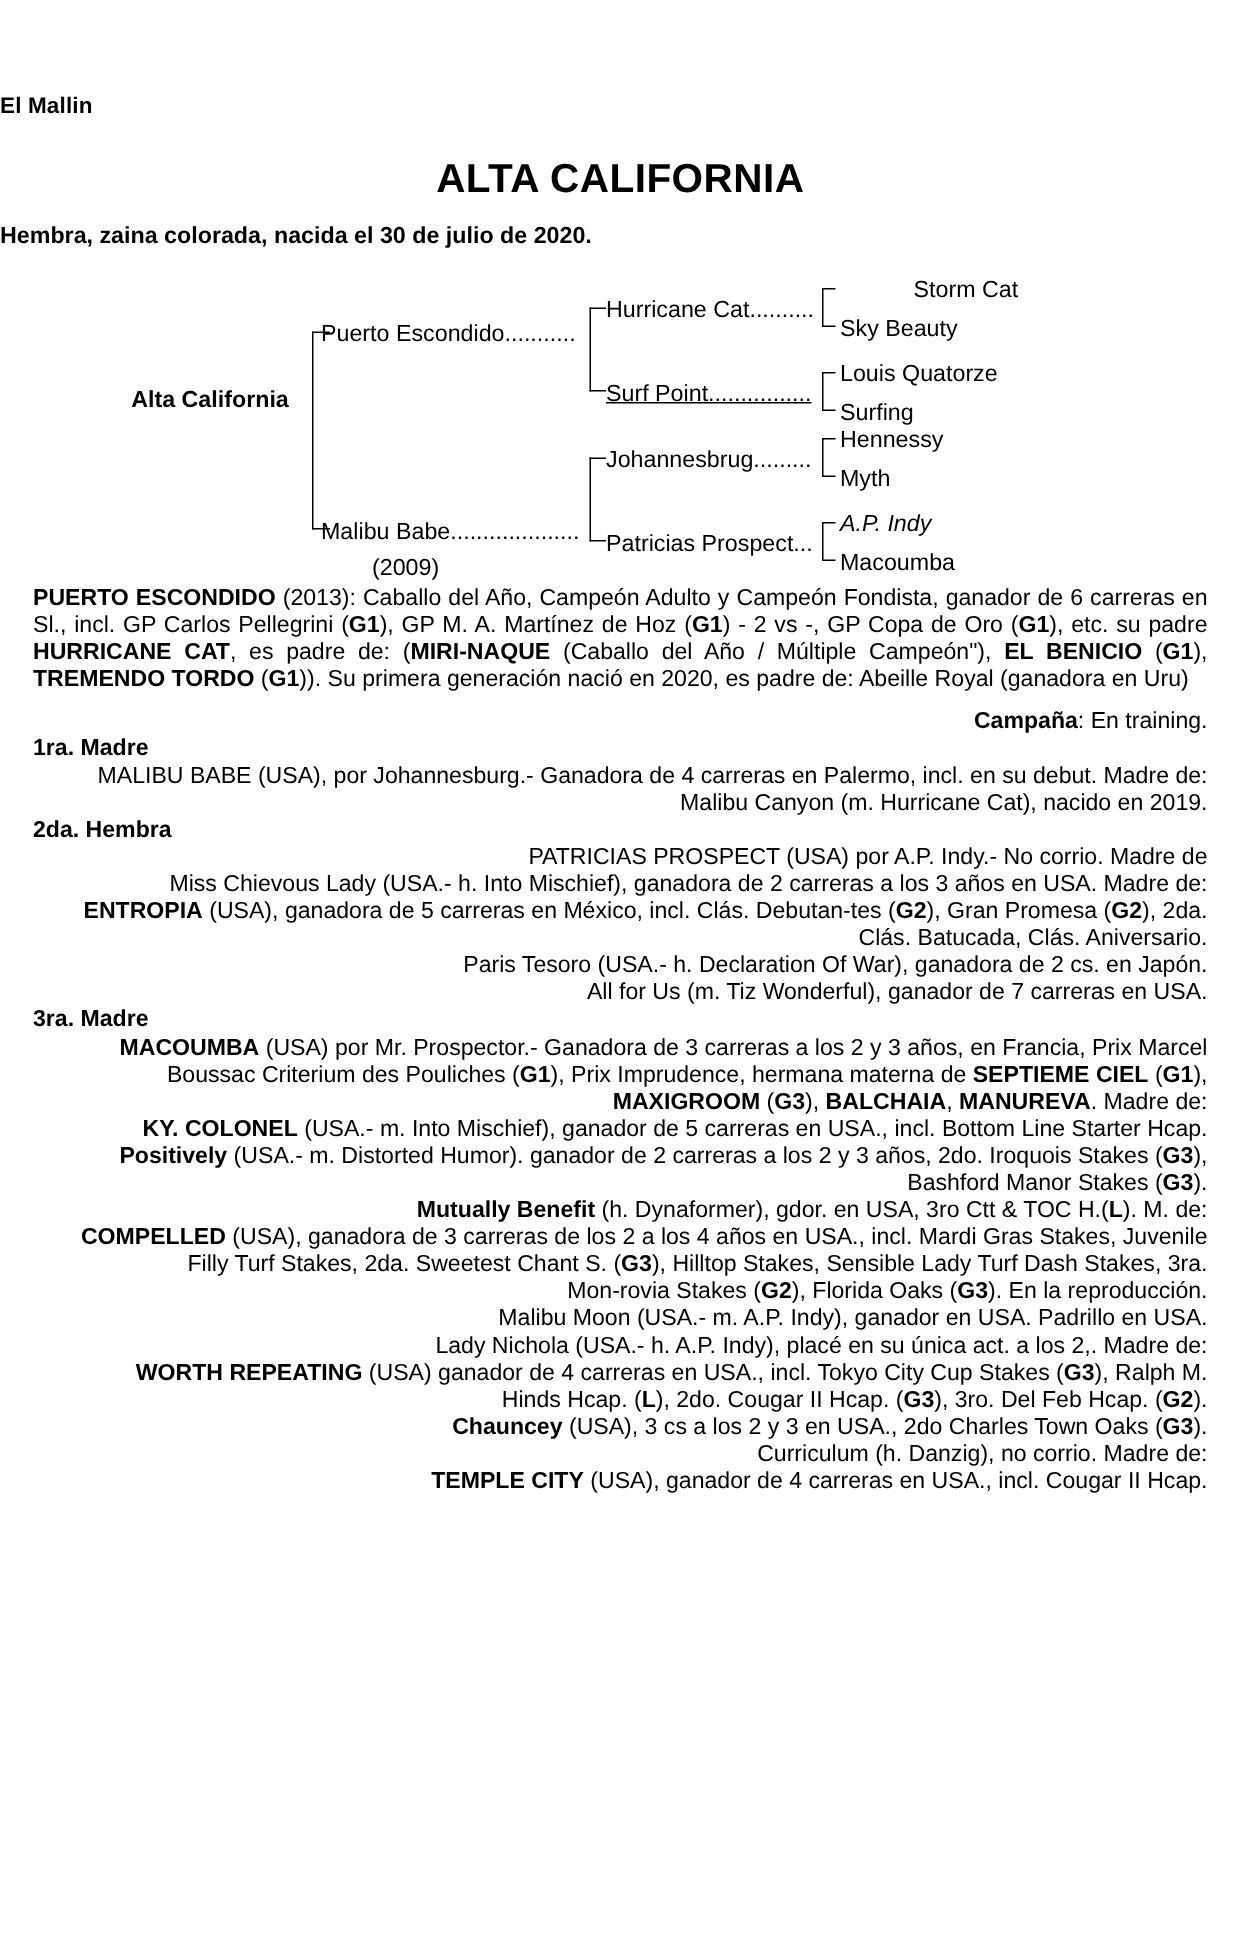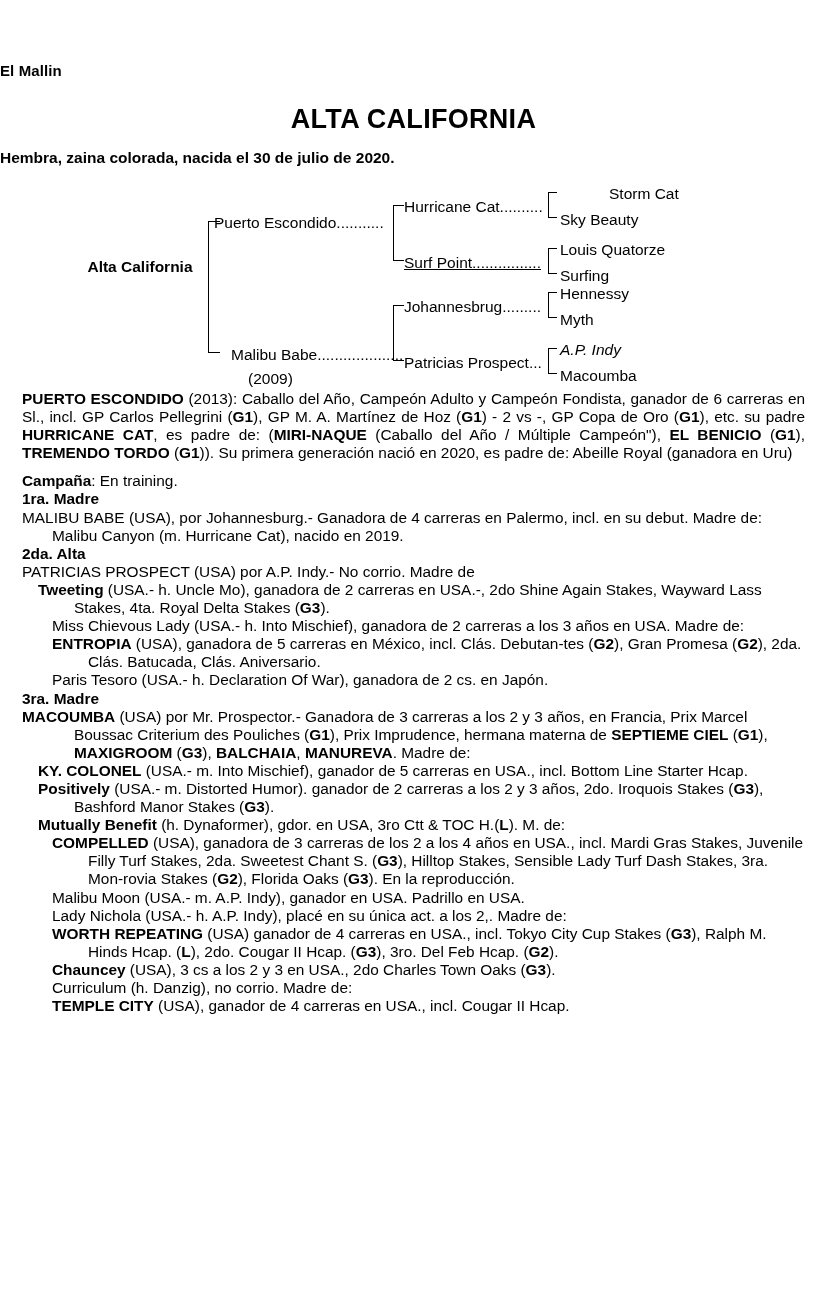--- a/index.html
+++ b/index.html
@@ -84,20 +84,21 @@
   .para {
     text-align: justify;
     margin: 0;
   }
   .gap {
     height: 10px;
   }
   .ln {
     margin: 0;
     white-space: normal;
+    text-align: right;
   }
   .hang0 { padding-left: 0; text-indent: 0; }
   .hang1 { padding-left: 52px; text-indent: -52px; }
   .hang2 { padding-left: 52px; text-indent: -36px; }
   .hang3 { padding-left: 52px; text-indent: -22px; }
   .hang4 { padding-left: 66px; text-indent: -36px; }
   b { font-weight: bold; }
   .sec {
     font-weight: bold;
     margin: 0;
@@ -112,21 +113,21 @@
   <div class="horse-title">ALTA CALIFORNIA</div>
   <div class="horse-sub">Hembra, zaina colorada, nacida el 30 de julio de 2020.</div>
 
   <div class="tree">
 
     <div class="nm subject" style="left:80px; top:72px;">Alta California</div>
 
     <div class="brk" style="left:208px; top:36px; width:12px; height:132px;"></div>
 
     <div class="nm" style="left:214px; top:30px;">Puerto Escondido...........</div>
-    <div class="nm" style="left:231px; top:162px;">Malibu Babe....................</div>
+    <div class="nm" style="left:214px; top:162px;">Malibu Babe....................</div>
     <div class="yr" style="left:248px; top:186px;">(2009)</div>
 
     <div class="brk" style="left:393px; top:20px; width:11px; height:56px;"></div>
     <div class="nm" style="left:404px; top:14px;">Hurricane Cat..........</div>
     <div class="nm" style="left:404px; top:70px;text-decoration:underline;">Surf Point................</div>
 
     <div class="brk" style="left:393px; top:120px; width:11px; height:56px;"></div>
     <div class="nm" style="left:404px; top:114px;">Johannesbrug.........</div>
     <div class="nm" style="left:404px; top:170px;">Patricias Prospect...</div>
 
@@ -153,31 +154,31 @@
 
     <div class="gap"></div>
 
     <p class="ln hang0"><b>Campaña</b><span>: En training.</span></p>
 
     <p class="sec">1ra. Madre</p>
 
     <p class="ln hang1">MALIBU BABE (USA), por Johannesburg.- Ganadora de 4 carreras en Palermo, incl. en su debut. Madre de:</p>
     <p class="ln hang3">Malibu Canyon (m. Hurricane Cat), nacido en 2019.</p>
 
-    <p class="sec">2da. Alta</p>
+    <p class="sec">2da. Hembra</p>
 
     <p class="ln hang0">PATRICIAS PROSPECT (USA) por A.P. Indy.- No corrio. Madre de</p>
 
-    <p class="ln hang2"><b>Tweeting</b><span> (USA.- h. Uncle Mo), ganadora de 2 carreras en USA.-, 2do Shine Again Stakes, Wayward Lass Stakes, 4ta. Royal Delta Stakes (</span><b>G3</b><span>).</span></p>
 
     <p class="ln hang3">Miss Chievous Lady (USA.- h. Into Mischief), ganadora de 2 carreras a los 3 años en USA. Madre de:</p>
 
     <p class="ln hang4"><b>ENTROPIA</b><span> (USA), ganadora de 5 carreras en México, incl. Clás.  Debutan-tes (</span><b>G2</b><span>),  Gran Promesa (</span><b>G2</b><span>),  2da.  Clás.  Batucada,  Clás.  Aniversario.</span></p>
 
     <p class="ln hang3">Paris  Tesoro (USA.- h. Declaration Of War),  ganadora de 2 cs. en Japón.</p>
+    <p class="ln hang3">All for Us (m. Tiz Wonderful), ganador de 7 carreras en USA.</p>
 
     <p class="sec">3ra. Madre</p>
 
     <p class="ln hang1"><b>MACOUMBA</b><span> (USA) por Mr. Prospector.- Ganadora de 3 carreras a los 2 y 3 años, en Francia, Prix Marcel Boussac Criterium des Pouliches (</span><b>G1</b><span>), Prix Imprudence, hermana materna de </span><b>SEPTIEME CIEL</b><span> (</span><b>G1</b><span>), </span><b>MAXIGROOM</b><span> (</span><b>G3</b><span>), </span><b>BALCHAIA</b><span>, </span><b>MANUREVA</b><span>. Madre de:</span></p>
 
     <p class="ln hang2"><b>KY. COLONEL</b><span> (USA.- m. Into Mischief), ganador de 5 carreras en USA., incl. Bottom Line Starter  Hcap.</span></p>
 
     <p class="ln hang2"><b>Positively</b><span> (USA.- m. Distorted Humor). ganador de 2 carreras a los 2 y 3 años, 2do. Iroquois Stakes (</span><b>G3</b><span>), Bashford Manor Stakes (</span><b>G3</b><span>).</span></p>
 
     <p class="ln hang2"><b>Mutually Benefit</b><span> (h. Dynaformer), gdor. en USA, 3ro Ctt &amp; TOC H.(</span><b>L</b><span>). M. de:</span></p>

